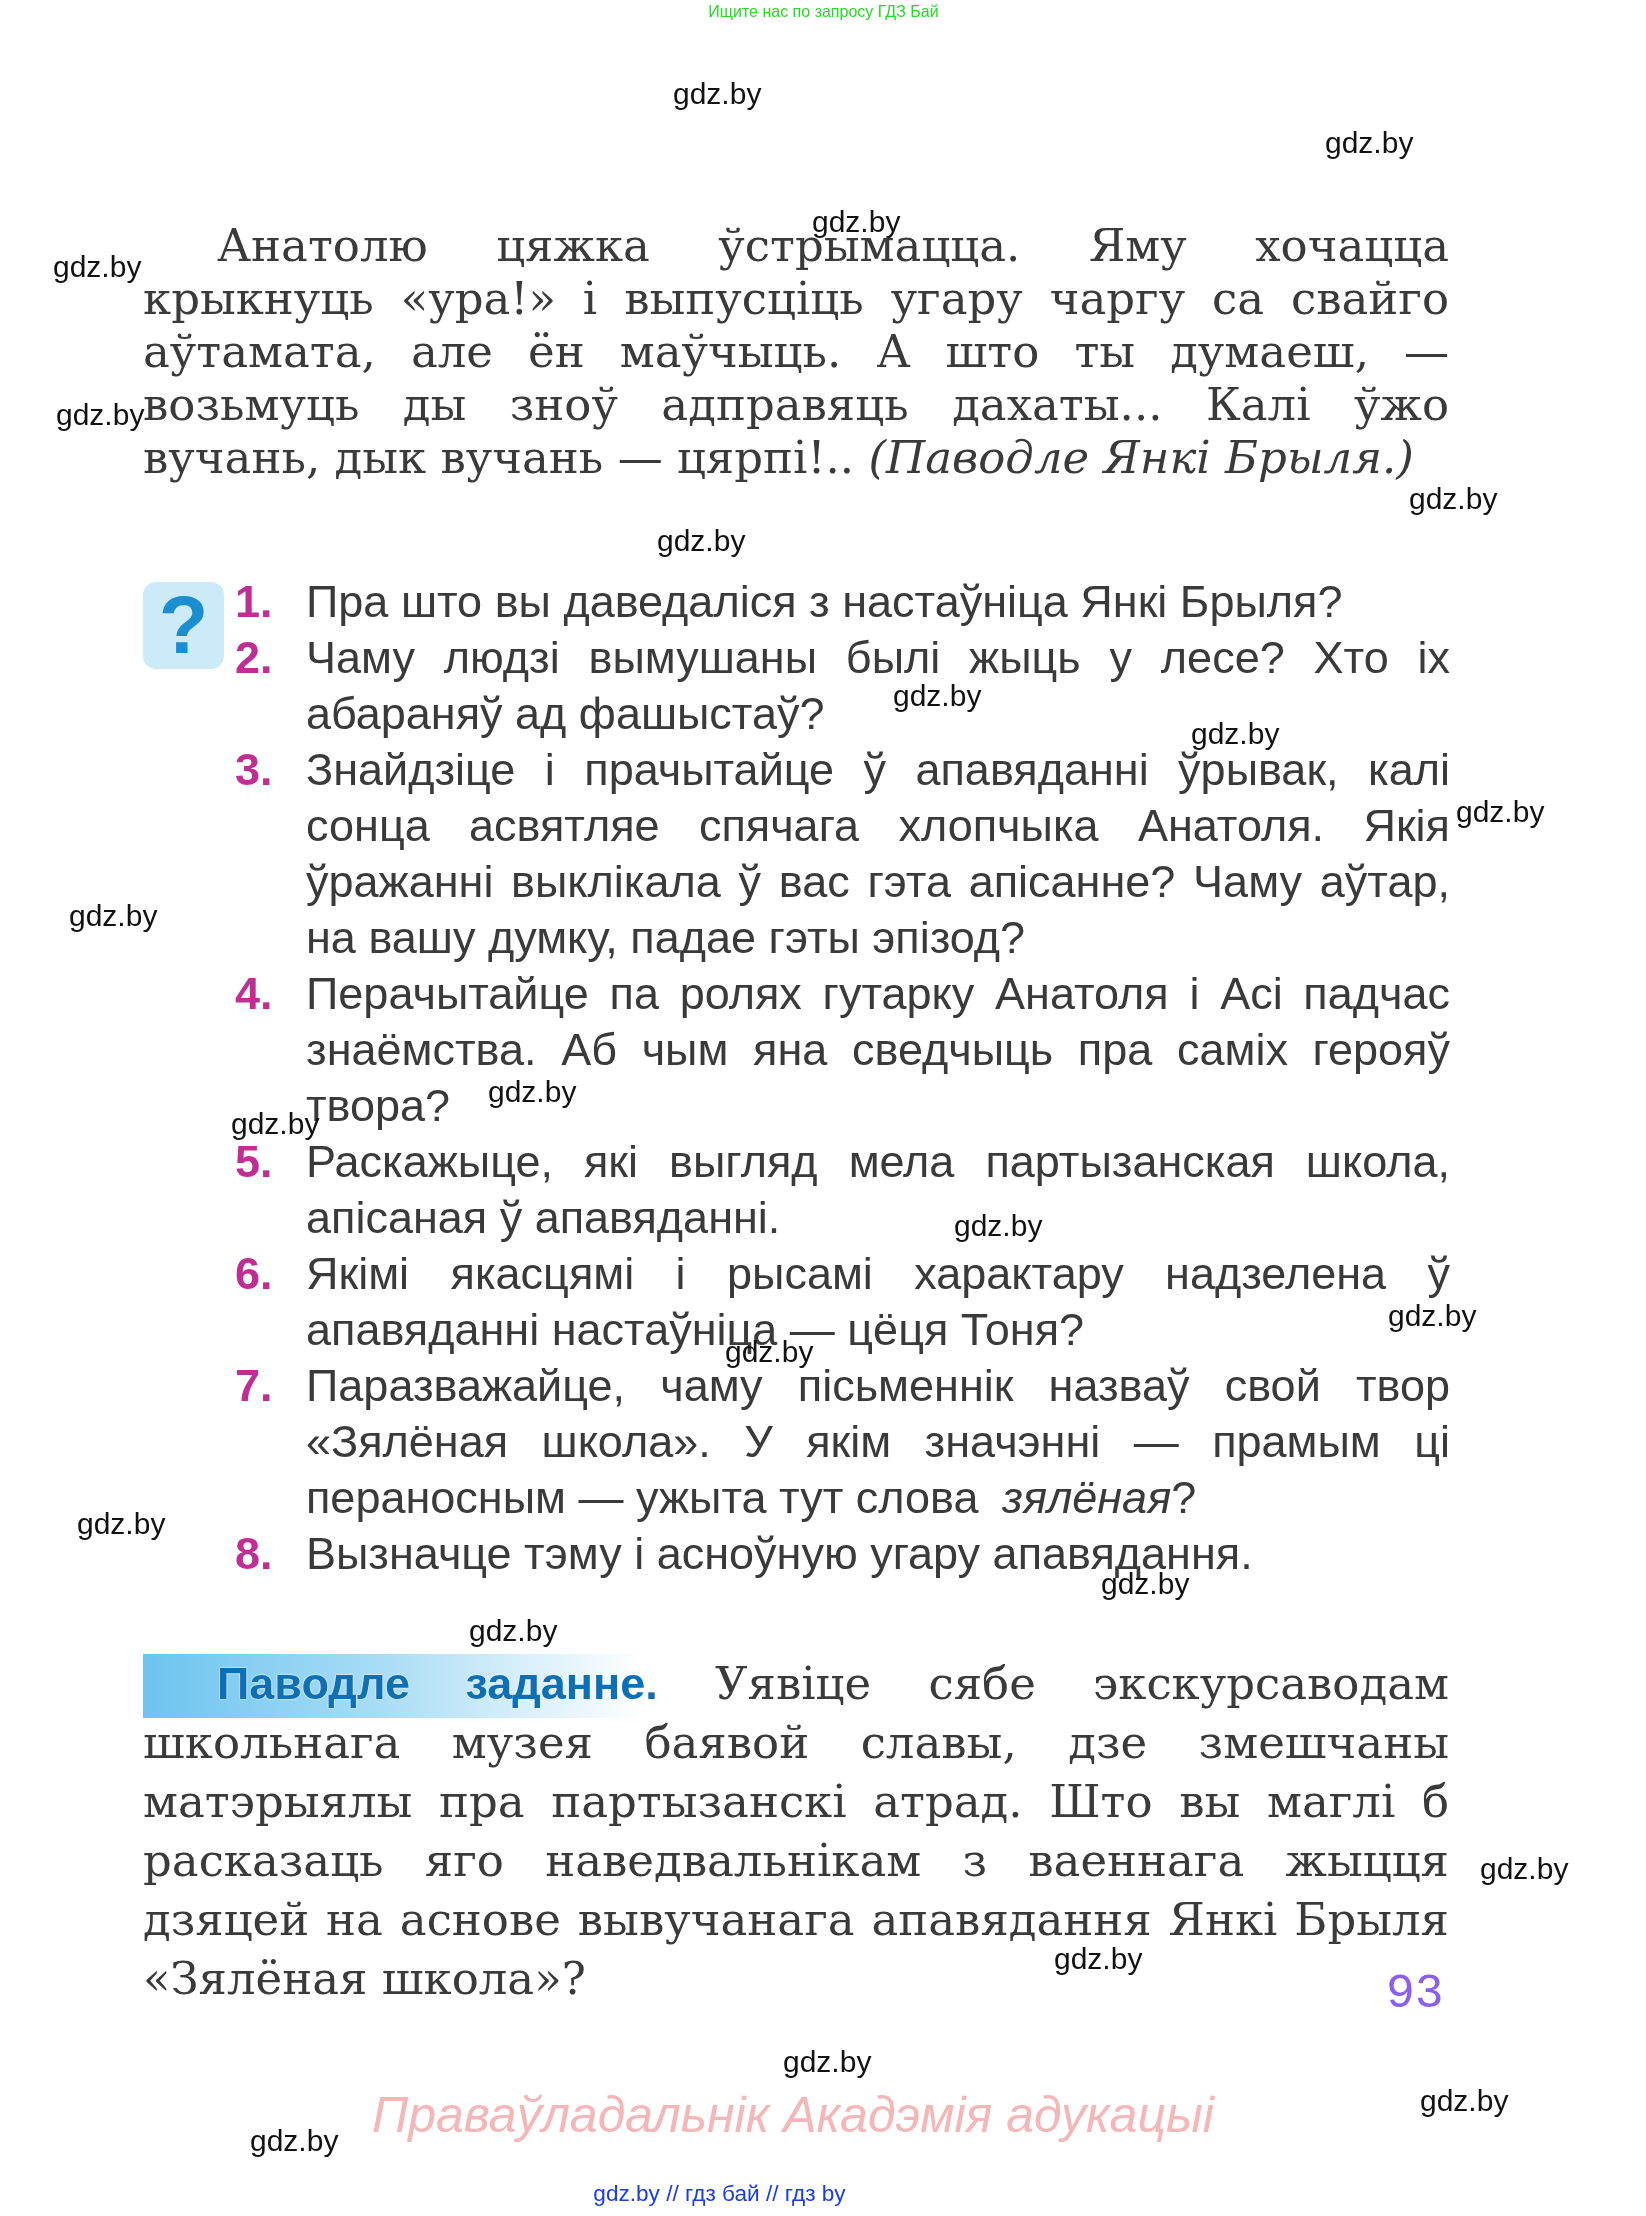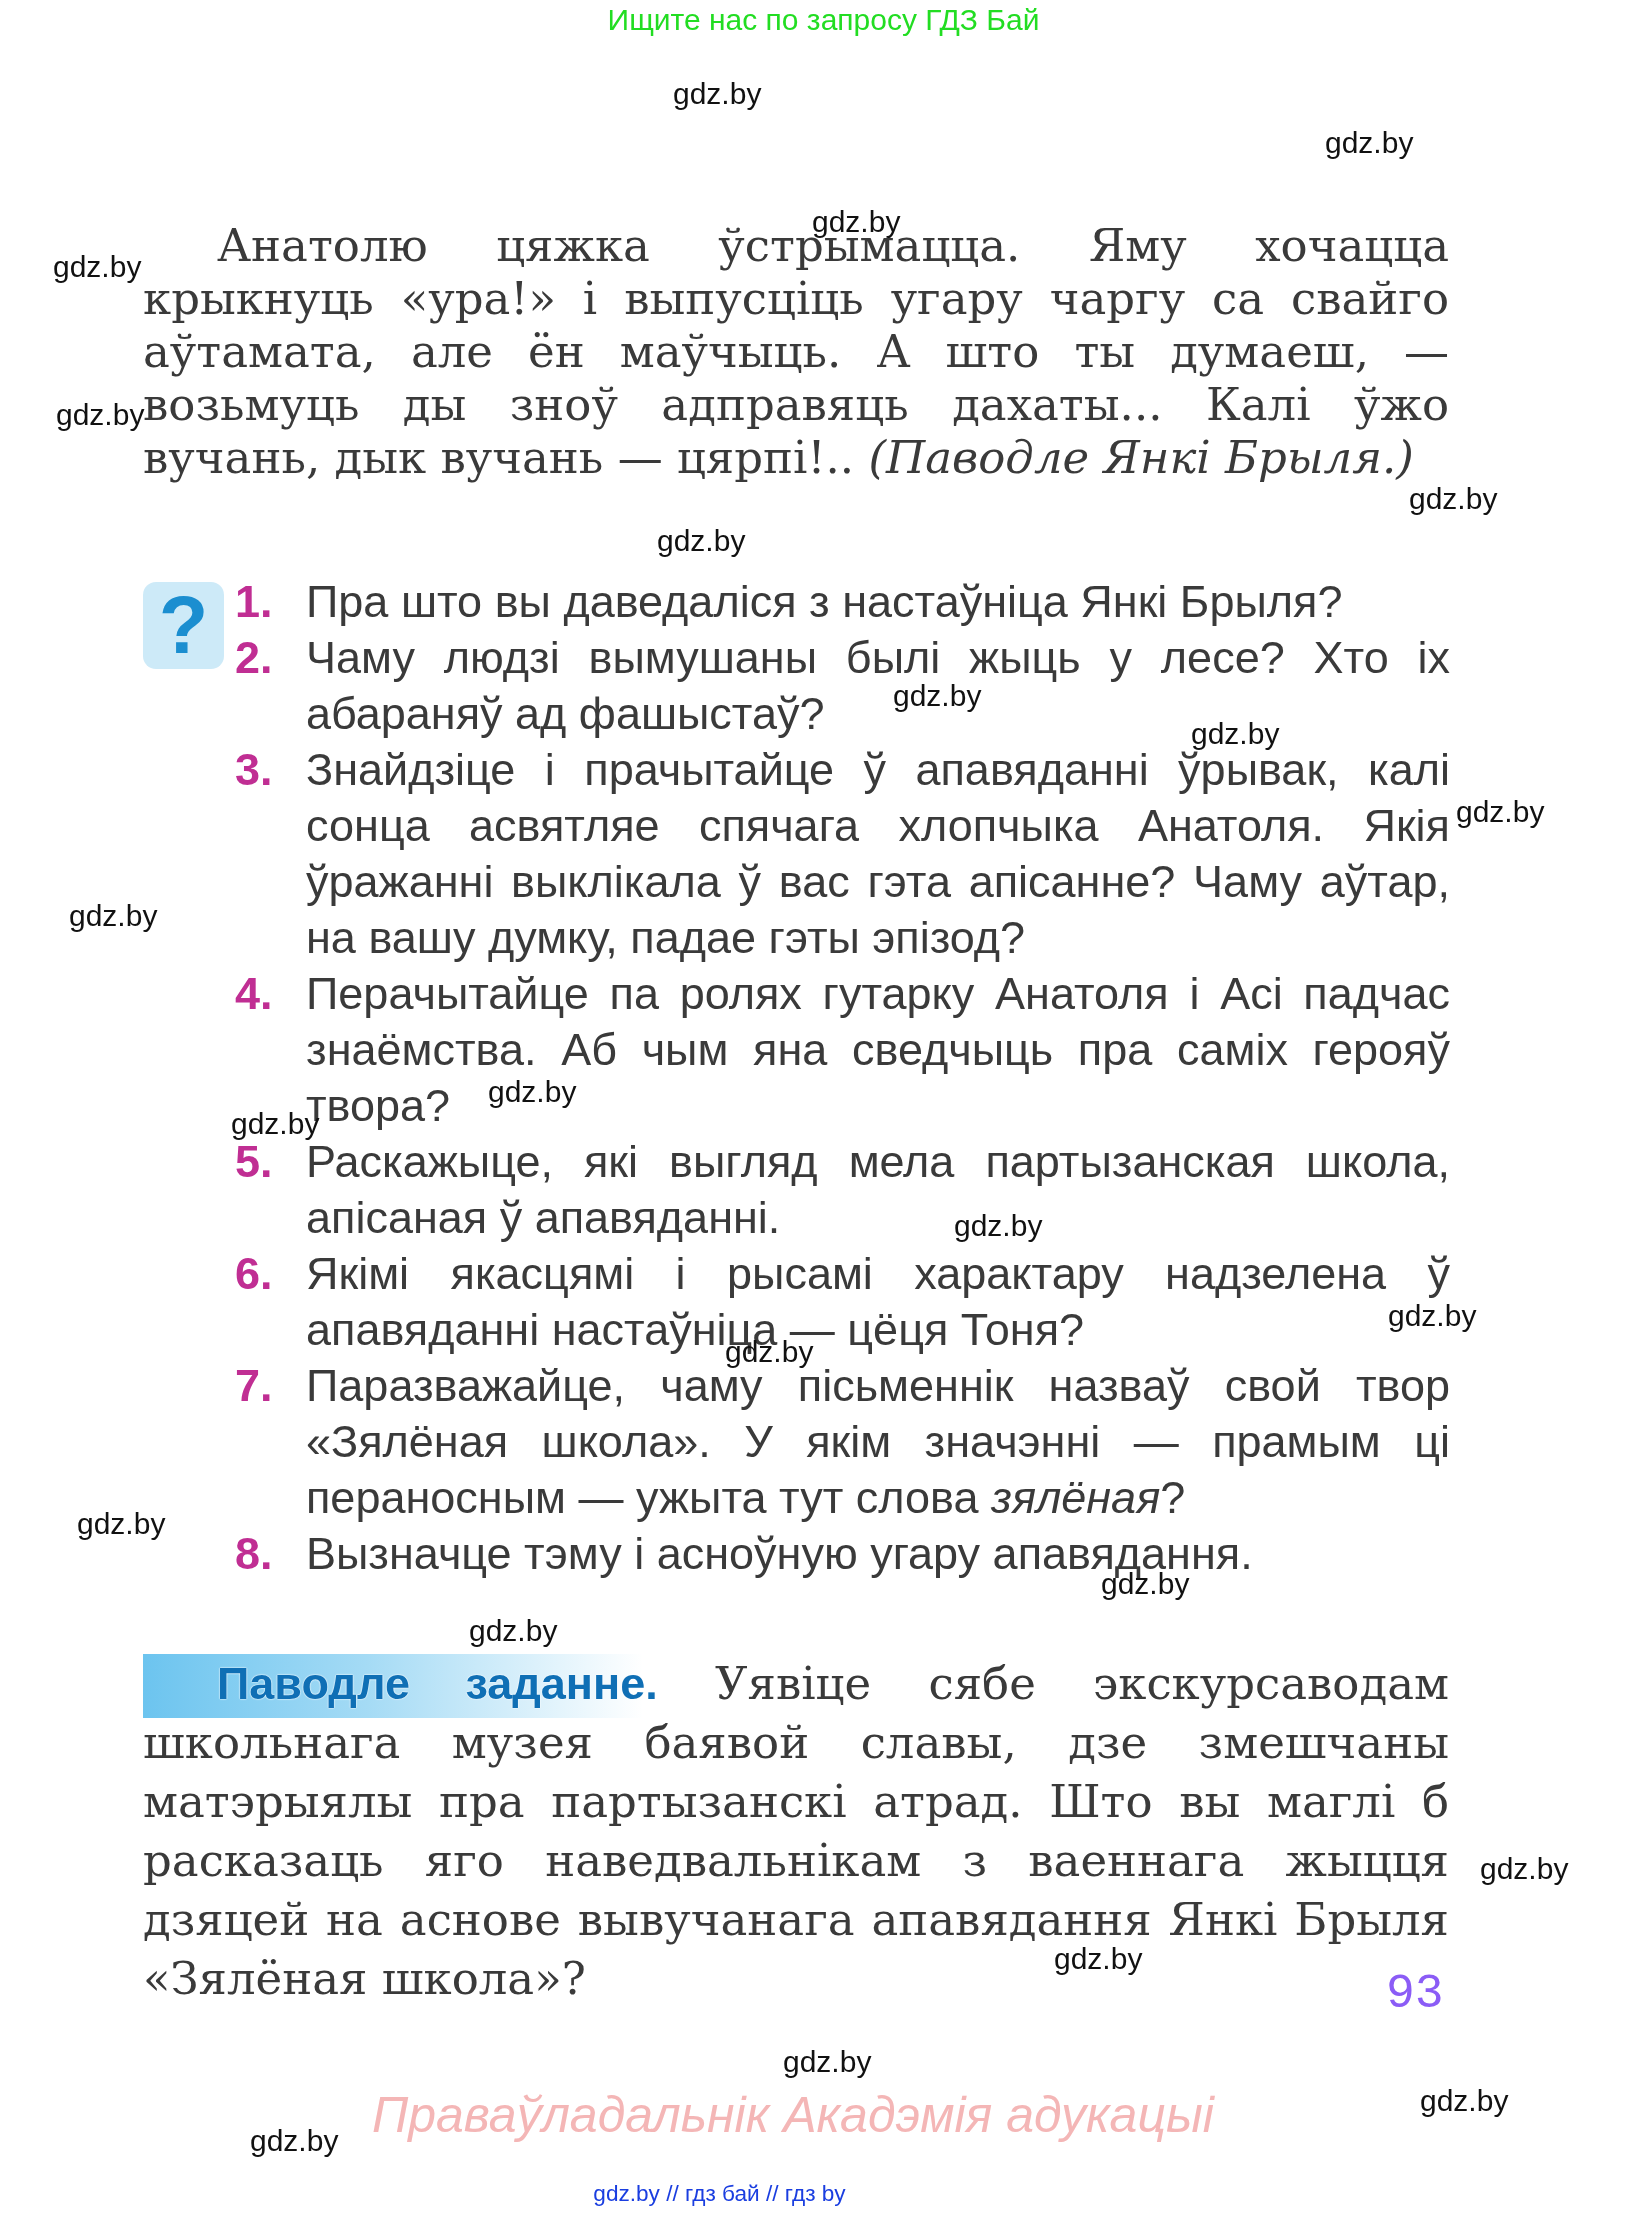--- a/index.html
+++ b/index.html
@@ -1,28 +1,28 @@
 <!DOCTYPE html>
 <html style="font-size:13px"><head>
 <meta charset="utf-8">
 <style>
   html, body { margin: 0; padding: 0; background: #ffffff; }
   body { width: 1647px; height: 2216px; position: relative; overflow: hidden; font-family: "Liberation Sans", sans-serif; color: #333333; }
-  .top-banner { position: absolute; top: 3.2px; left: 0; width: 1647px; text-align: center; color: #22dd22; font-size: 30px; font-family: "Liberation Sans", sans-serif; }
+  .top-banner { position: absolute; top: 3.2px; left: 0; width: 1647px; text-align: center; color: #22dd22; font-size: 16px; font-family: "Liberation Sans", sans-serif; }
   .wm { position: absolute; font-family: "Liberation Sans", sans-serif; font-size: 30px; color: #111; white-space: nowrap; }
   .story { position: absolute; left: 143px; top: 219px; width: 1306px; font-family: "DejaVu Serif", serif; font-size: 45px; line-height: 53px; color: #3a3a3a; text-align: justify; }
   .story p { margin: 0; text-indent: 74px; }
   .story .src { font-style: italic; }
   .qbadge { position: absolute; left: 143px; top: 582px; width: 81px; height: 87px; background: #cdeaf8; border-radius: 13px; display: flex; align-items: center; justify-content: center; }
   .qbadge span { color: #1b8ed0; font-weight: bold; font-size: 81px; font-family: "Liberation Sans", sans-serif; line-height: 1; }
   .questions { position: absolute; left: 235px; top: 574px; width: 1215px; font-family: "Liberation Sans", sans-serif; font-size: 45px; line-height: 56px; color: #3a3a3a; }
   .q { display: flex; text-align: justify; }
   .q .num { width: 71px; flex: 0 0 71px; color: #c02e93; font-weight: bold; }
   .q .txt { flex: 1; text-align: justify; }
-  .q .txt i { font-style: italic; }
+  .q .txt i { font-style: italic; margin-left: 11px; }
   .task { position: absolute; left: 143px; top: 1654px; width: 1306px; font-family: "DejaVu Serif", serif; font-size: 45px; line-height: 59px; color: #3a3a3a; text-align: justify; }
   .task .hl { position: absolute; left: 0; top: 0; width: 500px; height: 64px; background: linear-gradient(to right, #6cc4ef 0%, #a5dbf5 45%, rgba(255,255,255,0) 100%); z-index: 0; }
   .task p { margin: 0; position: relative; z-index: 1; text-indent: 74px; }
   .task .label { font-family: "Liberation Sans", sans-serif; font-weight: bold; color: #0f6fb5; -webkit-text-stroke: 0; text-shadow: 0 0 1.6px #fff, 0 0 1.6px #fff; }
   .pagenum { position: absolute; left: 1386px; top: 1967px; font-family: Liberation Mono, monospace; font-size: 48px; color: #8b5cf6; }
   .copyright { position: absolute; left: 372px; top: 2086px; font-family: "Liberation Sans", sans-serif; font-style: italic; font-size: 50px; color: #f4b6b6; white-space: nowrap; }
   .footer-links { position: absolute; top: 2181px; left: 0; width: 1439px; text-align: center; color: #1a3ee0; font-size: 22.6px; font-family: "Liberation Sans", sans-serif; }
 </style>
 </head>
 <body>

